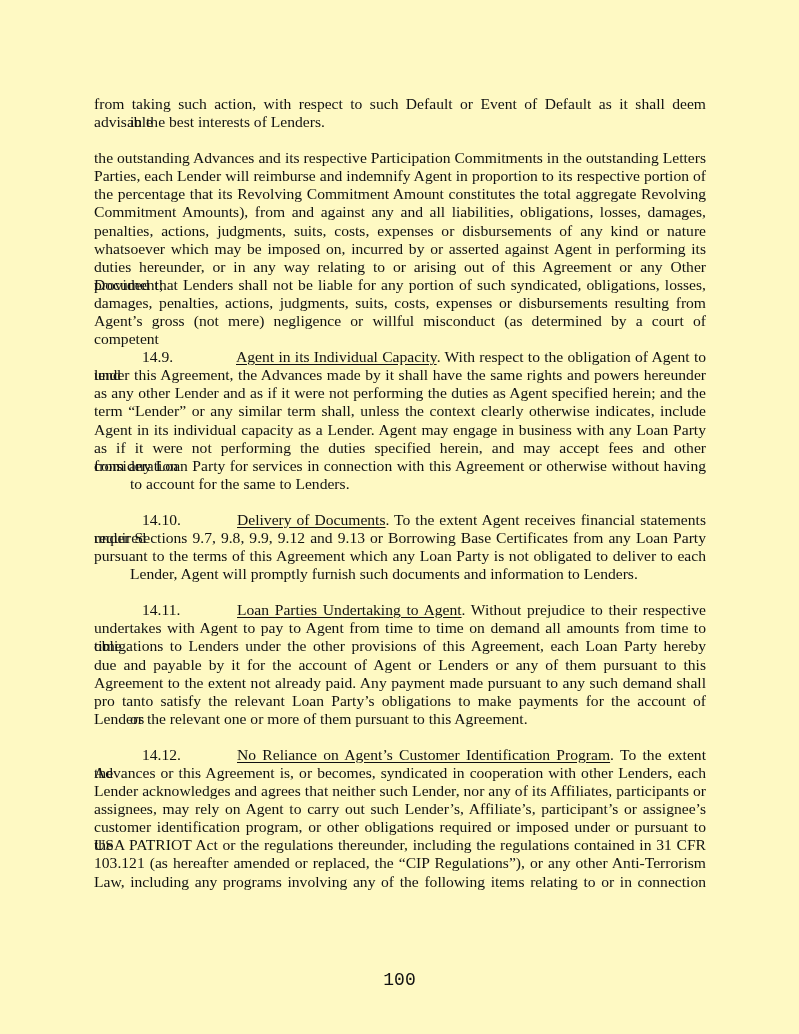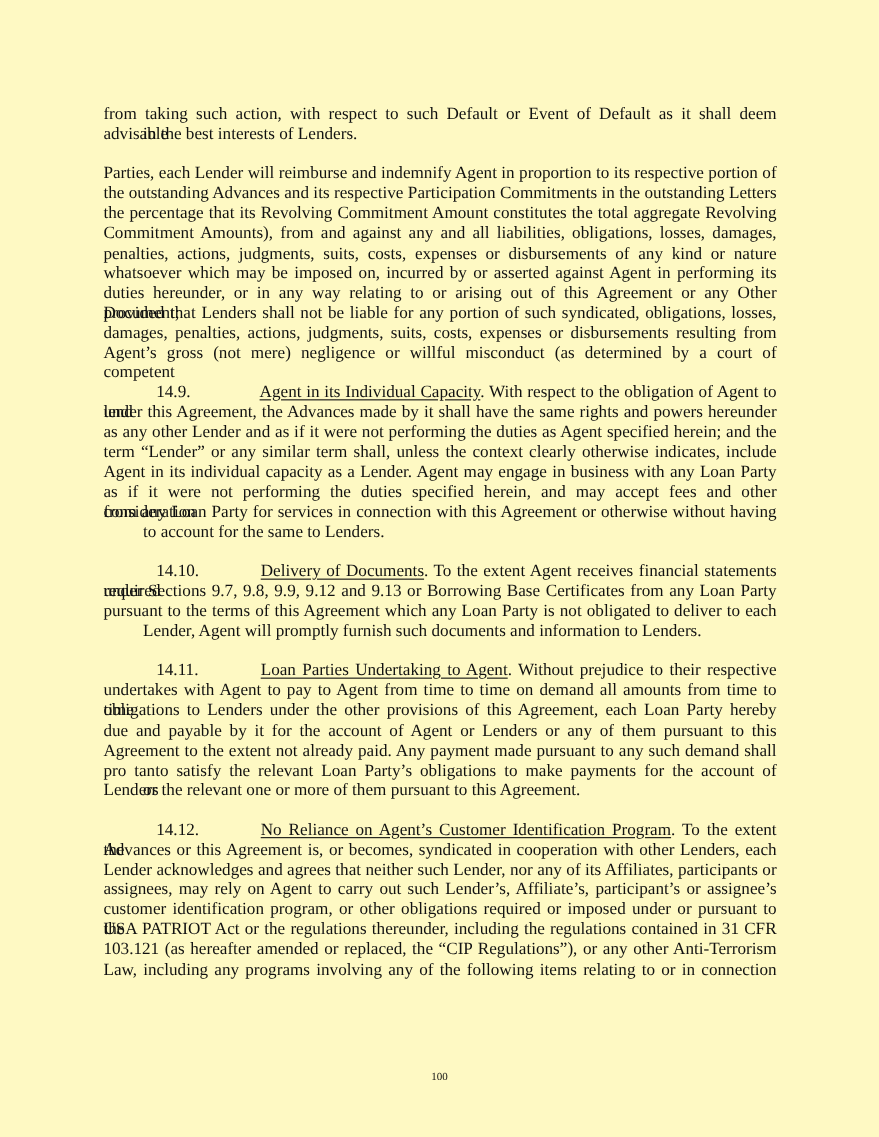--- a/index.html
+++ b/index.html
@@ -21,37 +21,37 @@
     }
     .line.last { text-align-last: left; text-align: left; margin-left: 36px; }
     .line .jf { display: inline-block; width: 100%; text-align: justify; text-align-last: justify; white-space: normal; }
     .line.last .jf { text-align-last: left; }
     .num { display: inline-block; padding-left: 48px; }
     .num.wide { width: 94px; }
     .num.narrow { width: 95px; }
     .heading { text-decoration: underline; text-underline-offset: 2px; }
     .page-number {
       position: absolute; left: 0; width: 799px; top: 971px;
-      text-align: center; font-size: 10px; line-height: 18px;
+      text-align: center; font-size: 18px; line-height: 18px; font-family: Liberation Mono, monospace;
     }
   </style>
 </head>
 <body>
 
 <div class="page">
   <div class="body-text">
 
     <div class="para">
       <span class="line"><span class="jf">from taking such action, with respect to such Default or Event of Default as it shall deem advisable</span></span>
       <span class="line last"><span class="jf">in the best interests of Lenders.</span></span>
     </div>
 
     <div class="para">
+      <span class="line"><span class="jf">the outstanding Advances and its respective Participation Commitments in the outstanding Letters</span></span>
       <span class="line"><span class="jf">Parties, each Lender will reimburse and indemnify Agent in proportion to its respective portion of</span></span>
-      <span class="line"><span class="jf">the outstanding Advances and its respective Participation Commitments in the outstanding Letters</span></span>
       <span class="line"><span class="jf">the percentage that its Revolving Commitment Amount constitutes the total aggregate Revolving</span></span>
       <span class="line"><span class="jf">Commitment Amounts), from and against any and all liabilities, obligations, losses, damages,</span></span>
       <span class="line"><span class="jf">penalties, actions, judgments, suits, costs, expenses or disbursements of any kind or nature</span></span>
       <span class="line"><span class="jf">whatsoever which may be imposed on, incurred by or asserted against Agent in performing its</span></span>
       <span class="line"><span class="jf">duties hereunder, or in any way relating to or arising out of this Agreement or any Other Document;</span></span>
       <span class="line"><span class="jf">provided that Lenders shall not be liable for any portion of such syndicated, obligations, losses,</span></span>
       <span class="line"><span class="jf">damages, penalties, actions, judgments, suits, costs, expenses or disbursements resulting from</span></span>
       <span class="line"><span class="jf">Agent’s gross (not mere) negligence or willful misconduct (as determined by a court of competent</span></span>
     </div>
 

